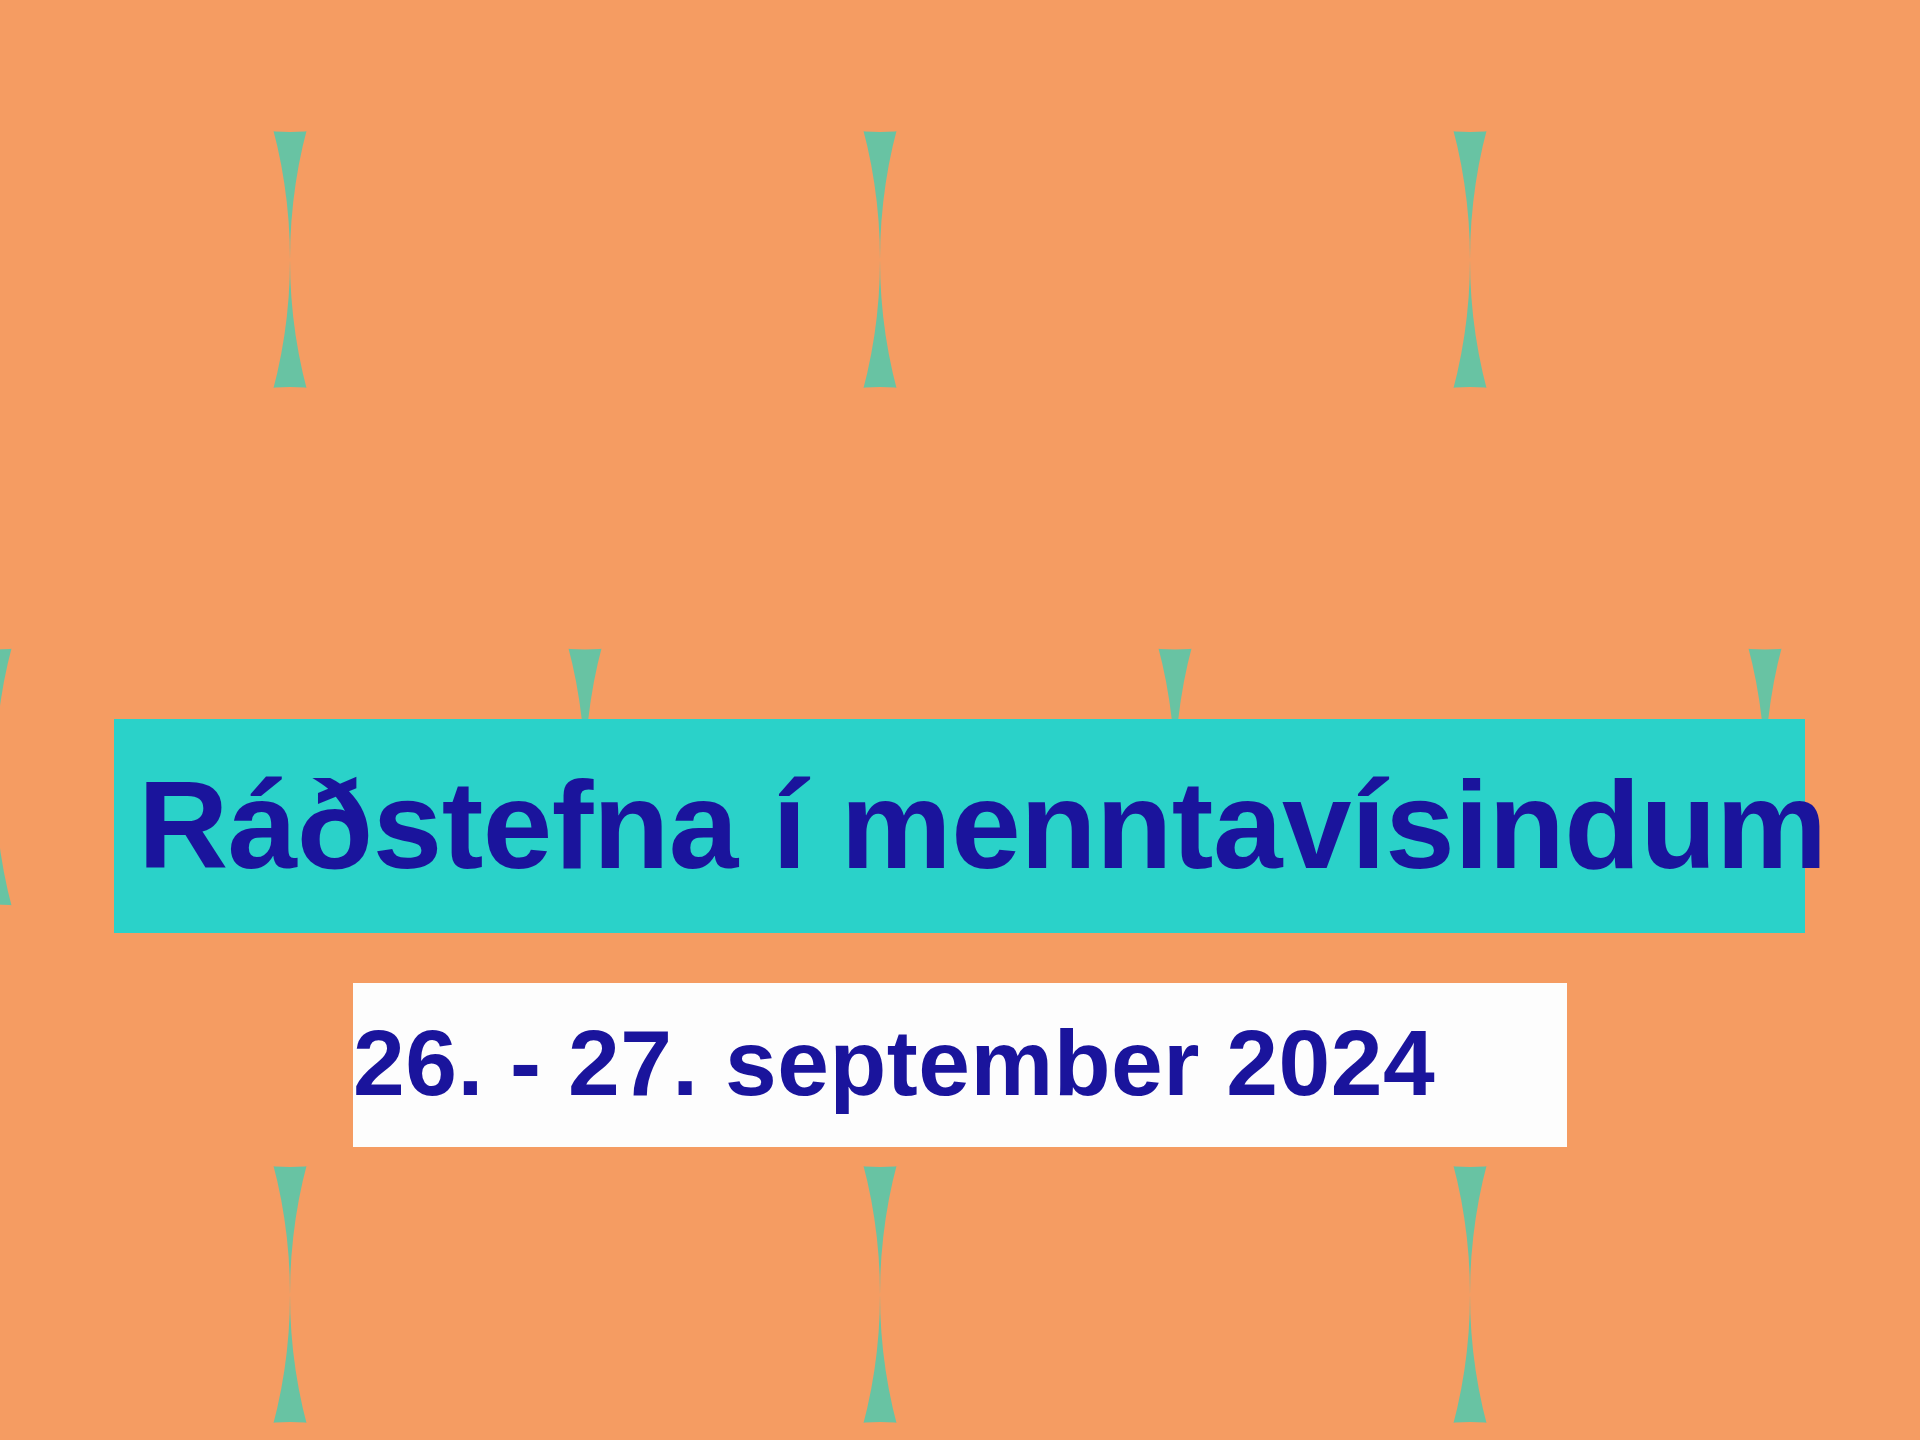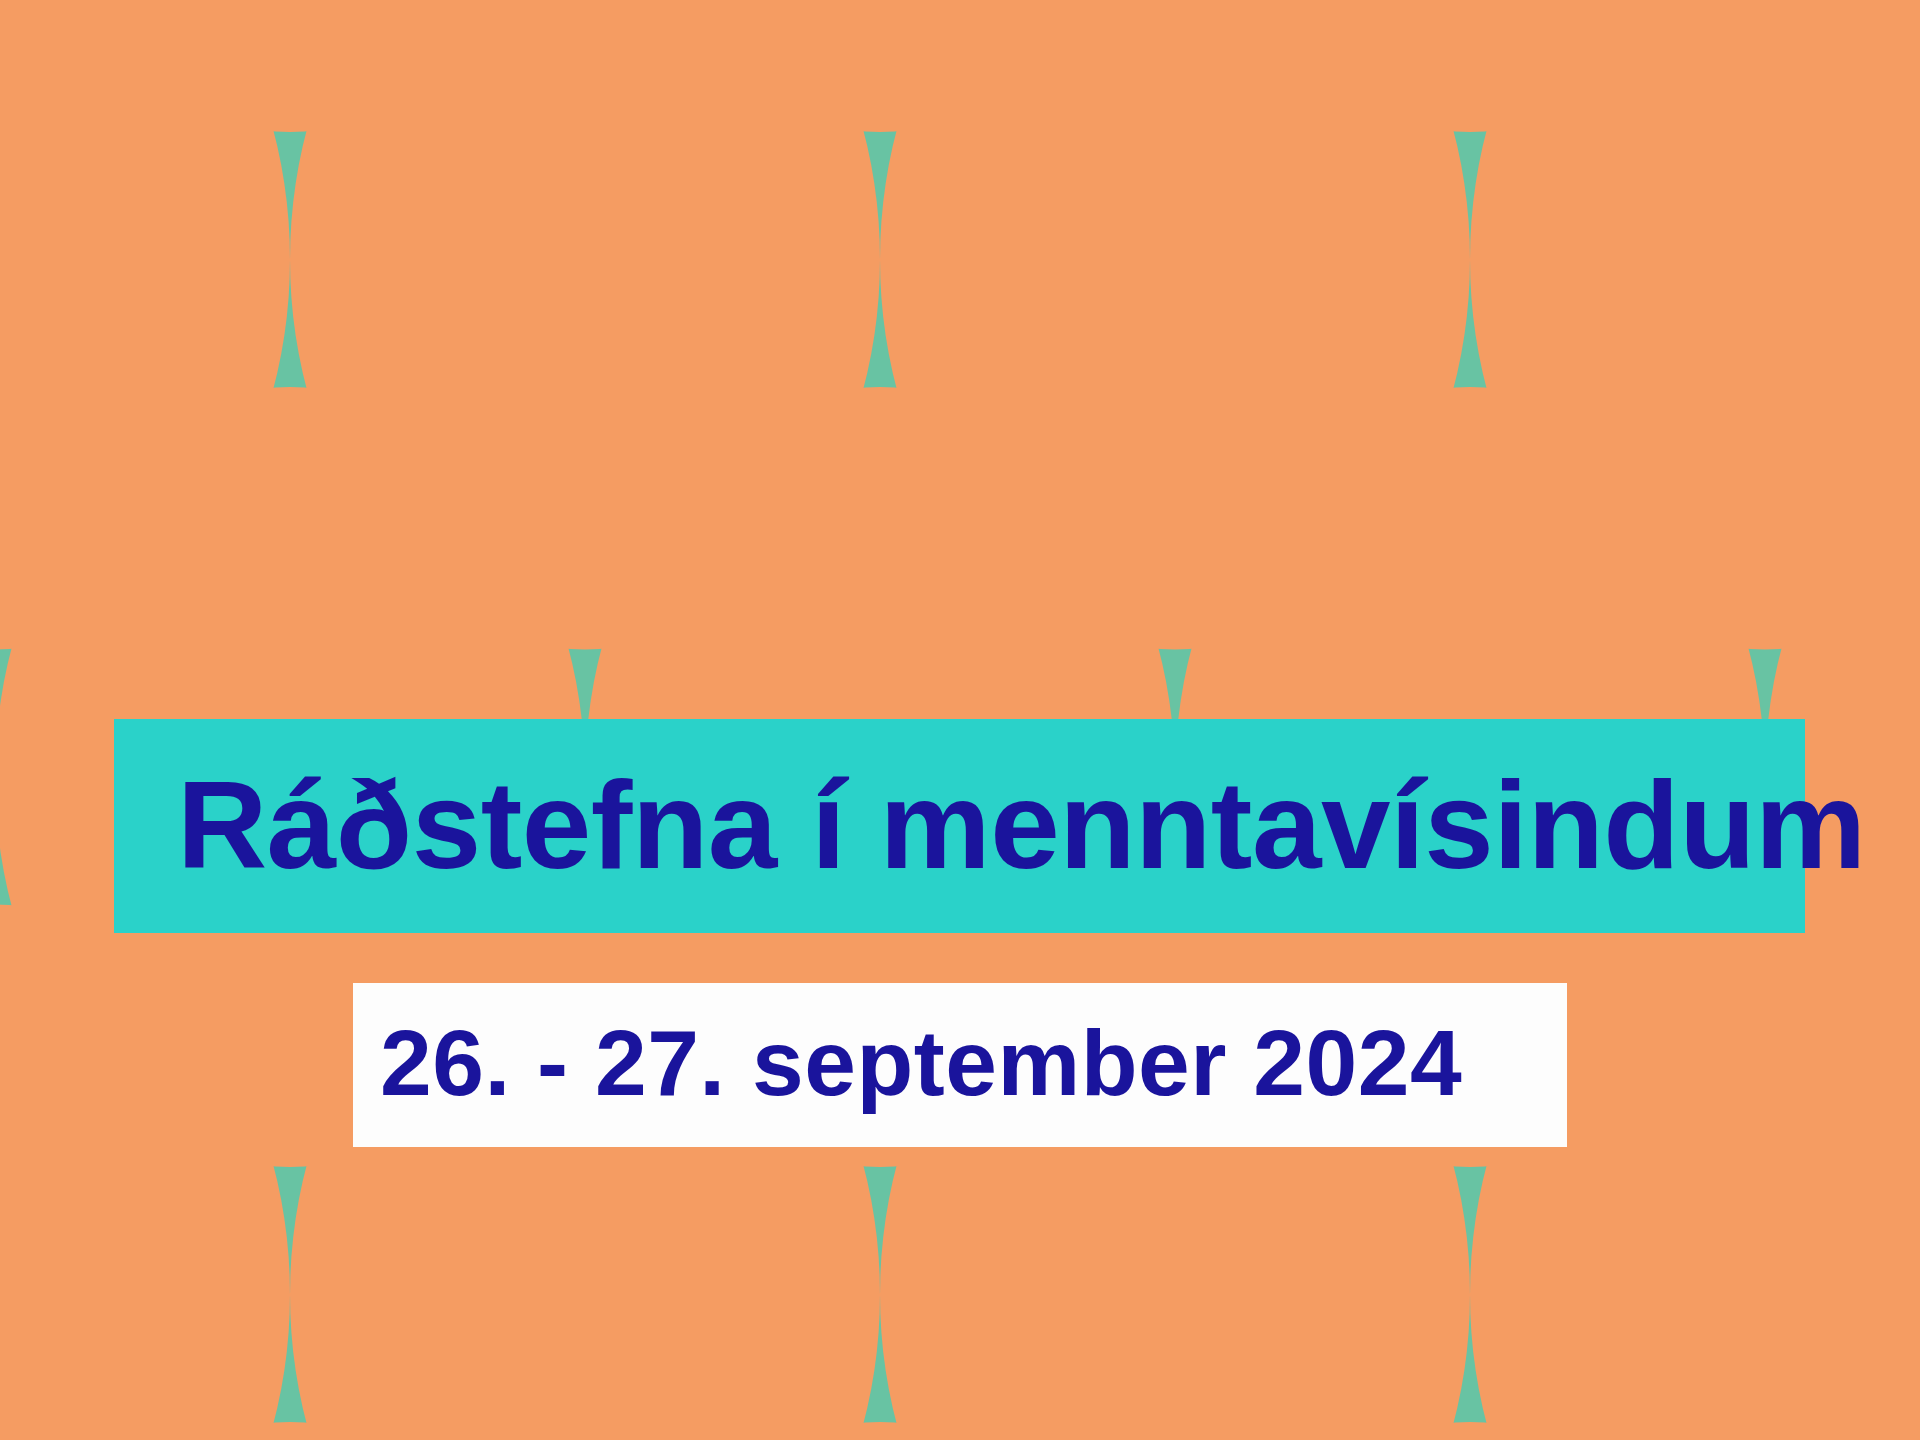--- a/index.html
+++ b/index.html
@@ -57,40 +57,39 @@
     height: 214px;
     background: #2ad2c9;
     justify-content: flex-start;
   }
   #subtitle-text {
     font-size: 125px;
     font-weight: 700;
     line-height: 1;
     color: #1a149c;
     white-space: nowrap;
-    padding-left: 63px;
+    padding-left: 24px;
     letter-spacing: -0.5px;
     margin-top: -4px;
   }
   
   #date-band {
     left: 353px;
     top: 983px;
     width: 1214px;
     height: 164px;
     background: #fdfdfd;
     justify-content: flex-start;
   }
   #date-text {
     font-size: 93px;
     font-weight: 700;
     line-height: 1;
     color: #1a149c;
     white-space: nowrap;
-    padding-left: 27px;
     letter-spacing: 0.5px;
     margin-top: -3px;
   }
 </style>
 </head>
 <body>
 
 <div id="poster">
 
   <svg id="bg-pattern" viewBox="0 0 1920 1440" preserveAspectRatio="none" aria-hidden="true">

